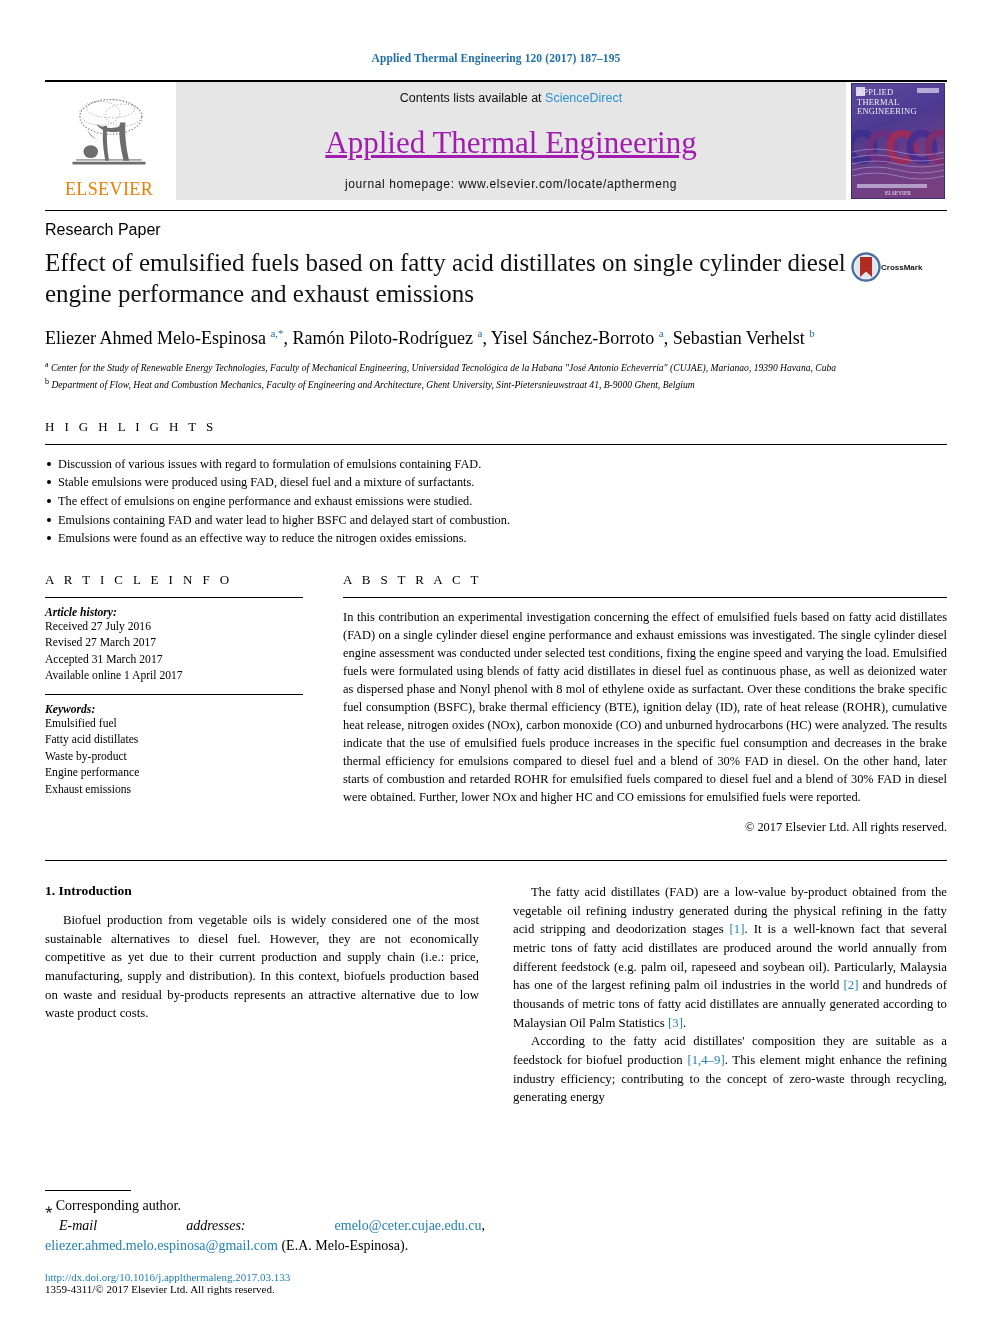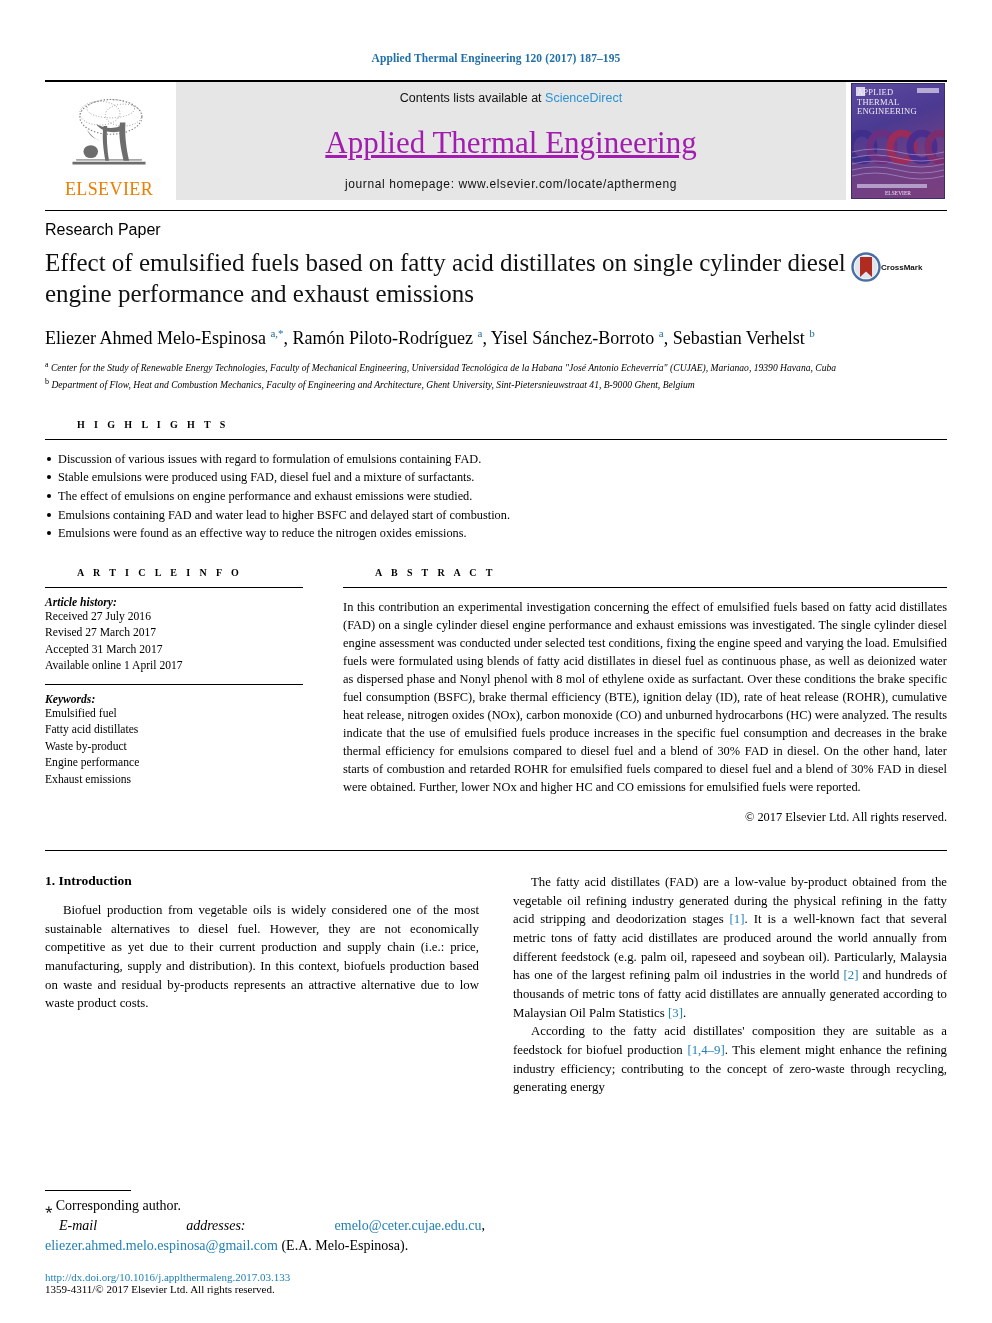--- a/index.html
+++ b/index.html
@@ -189,25 +189,24 @@
     font-size: 9.6px;
     line-height: 1.45;
   }
   .affils sup { font-style: normal; }
   .affils div { margin-bottom: 1px; }
 
   
   .hl-wrap { margin-top: 26px; }
   .sec-label {
     font-family: "Liberation Serif", serif;
-    font-size: 10px;
-    font-weight: bold;
+    font-size: 13px;
+    font-weight: normal;
     letter-spacing: 3.4px;
     text-transform: uppercase;
-    margin-left: 32px;
   }
   .hl-rule {
     border-top: 1.3px solid #000;
     margin-top: 9px;
   }
   .hl-list {
     list-style: none;
     margin: 10px 0 0 0;
     padding: 0;
     font-size: 12.3px;

